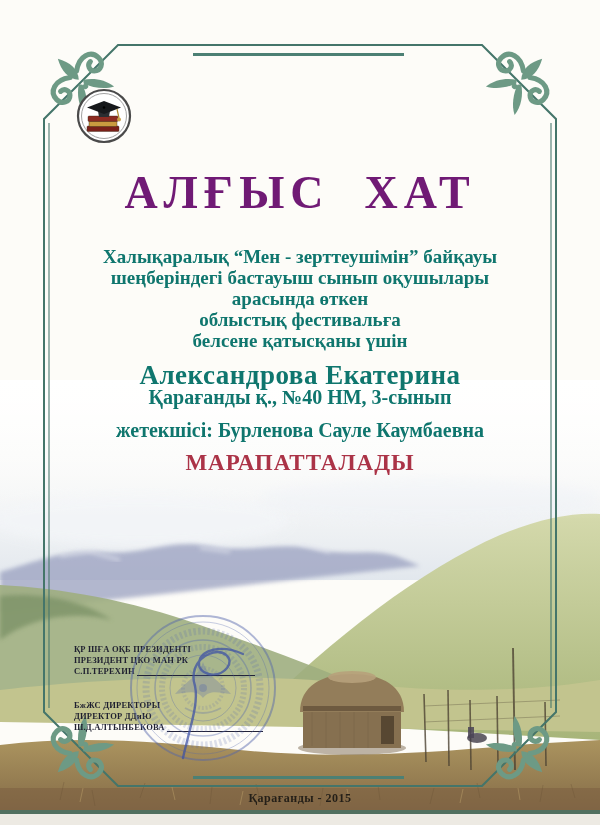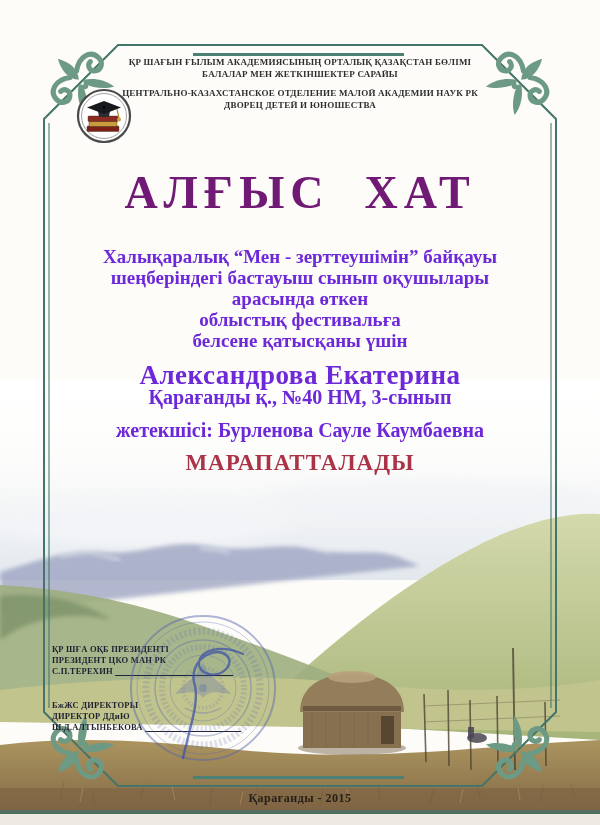--- a/index.html
+++ b/index.html
@@ -2,32 +2,32 @@
 <html><head>
 <meta charset="utf-8">
 <style>
   html,body{margin:0;padding:0;background:#ffffff;}
   .page{
     position:relative;width:600px;height:825px;overflow:hidden;
     background:#fdfcf8;
     font-family:"Liberation Serif","DejaVu Serif",serif;
   }
   .layer{position:absolute;left:0;top:0;pointer-events:none;}
-  .txt{position:absolute;left:0;width:100%;text-align:center;color:#6d28d9;}
+  .txt{position:absolute;left:0;width:100%;text-align:center;color:#0f766e;}
   .org{top:56px;font-size:9px;font-weight:bold;line-height:12px;color:#2e2e30;letter-spacing:.2px;}
   .org .gap{height:7px;}
   .title{top:166px;font-size:46px;font-weight:bold;color:#701a75;letter-spacing:6px;white-space:pre;}
   .kkblock{top:246px;font-size:19px;font-weight:bold;line-height:21px;}
   .name{top:360px;font-size:27px;font-weight:bold;letter-spacing:.5px;}
   .school{top:386px;font-size:20px;font-weight:bold;}
   .supervisor{top:419px;font-size:20px;font-weight:bold;}
   .award{top:450px;font-size:23px;font-weight:bold;color:#ab3347;letter-spacing:1px;}
   .rublock{top:487px;font-size:20px;font-weight:bold;line-height:21.5px;}
   .footer{top:791px;font-size:12px;font-weight:bold;color:#241f18;letter-spacing:.5px;}
-  .sigblock{position:absolute;left:52px;font-size:8.5px;font-weight:bold;
+  .sigblock{position:absolute;left:74px;font-size:8.5px;font-weight:bold;
     color:#1f2030;line-height:11px;letter-spacing:.2px;white-space:nowrap;}
   .sig1{top:644px;}
   .sig2{top:700px;}
   .sigrow{display:flex;}
   .sig-line{display:inline-block;border-bottom:1.4px solid #232339;height:9px;margin-left:2px;}
   .sig-line.l1{width:118px;}
   .sig-line.l2{width:96px;}
   .logo{position:absolute;left:76px;top:88px;width:56px;height:56px;}
   .stamp{position:absolute;left:125px;top:610px;width:160px;height:160px;opacity:.92;}
 </style>
@@ -139,27 +139,20 @@
     </g>
     <g>
       <path d="M22,23 H34 L33,29 H23 Z" fill="#2a2d31"></path>
       <path d="M28,13 L45,19.5 L28,26 L11,19.5 Z" fill="#17191c"></path>
       <circle cx="28" cy="19.5" r="1.2" fill="#000"></circle>
       <path d="M41,21 L43,30" stroke="#b08c2f" stroke-width="1.2" fill="none"></path>
       <circle cx="43" cy="31.5" r="2" fill="#caa24a"></circle>
     </g>
   </svg>
 
-  <div class="txt org">
-    <div>ҚР ШАҒЫН ҒЫЛЫМ АКАДЕМИЯСЫНЫҢ ОРТАЛЫҚ ҚАЗАҚСТАН БӨЛІМІ</div>
-    <div>БАЛАЛАР МЕН ЖЕТКІНШЕКТЕР САРАЙЫ</div>
-    <div class="gap"></div>
-    <div>ЦЕНТРАЛЬНО-КАЗАХСТАНСКОЕ ОТДЕЛЕНИЕ МАЛОЙ АКАДЕМИИ НАУК РК</div>
-    <div>ДВОРЕЦ ДЕТЕЙ И ЮНОШЕСТВА</div>
-  </div>
 
   <div class="txt title">АЛҒЫС  ХАТ</div>
 
   <div class="txt kkblock">
     <div>Халықаралық “Мен - зерттеушімін” байқауы</div>
     <div>шеңберіндегі бастауыш сынып оқушылары</div>
     <div>арасында өткен</div>
     <div>облыстық фестивальға</div>
     <div>белсене қатысқаны үшін</div>
   </div>

